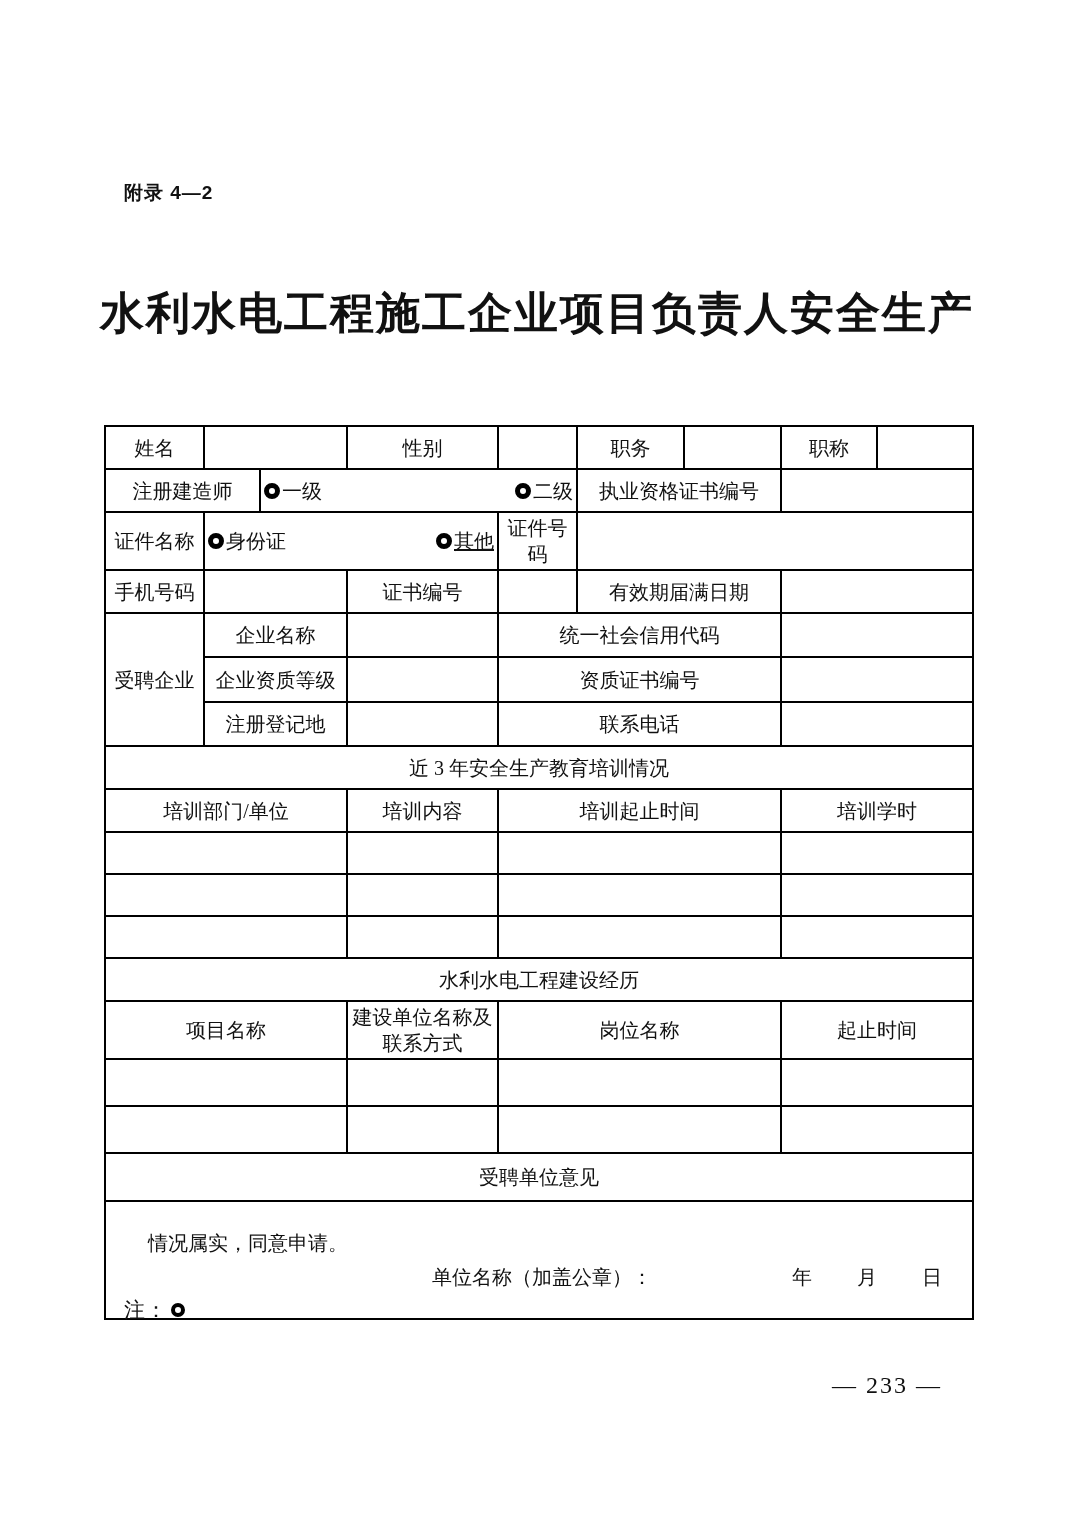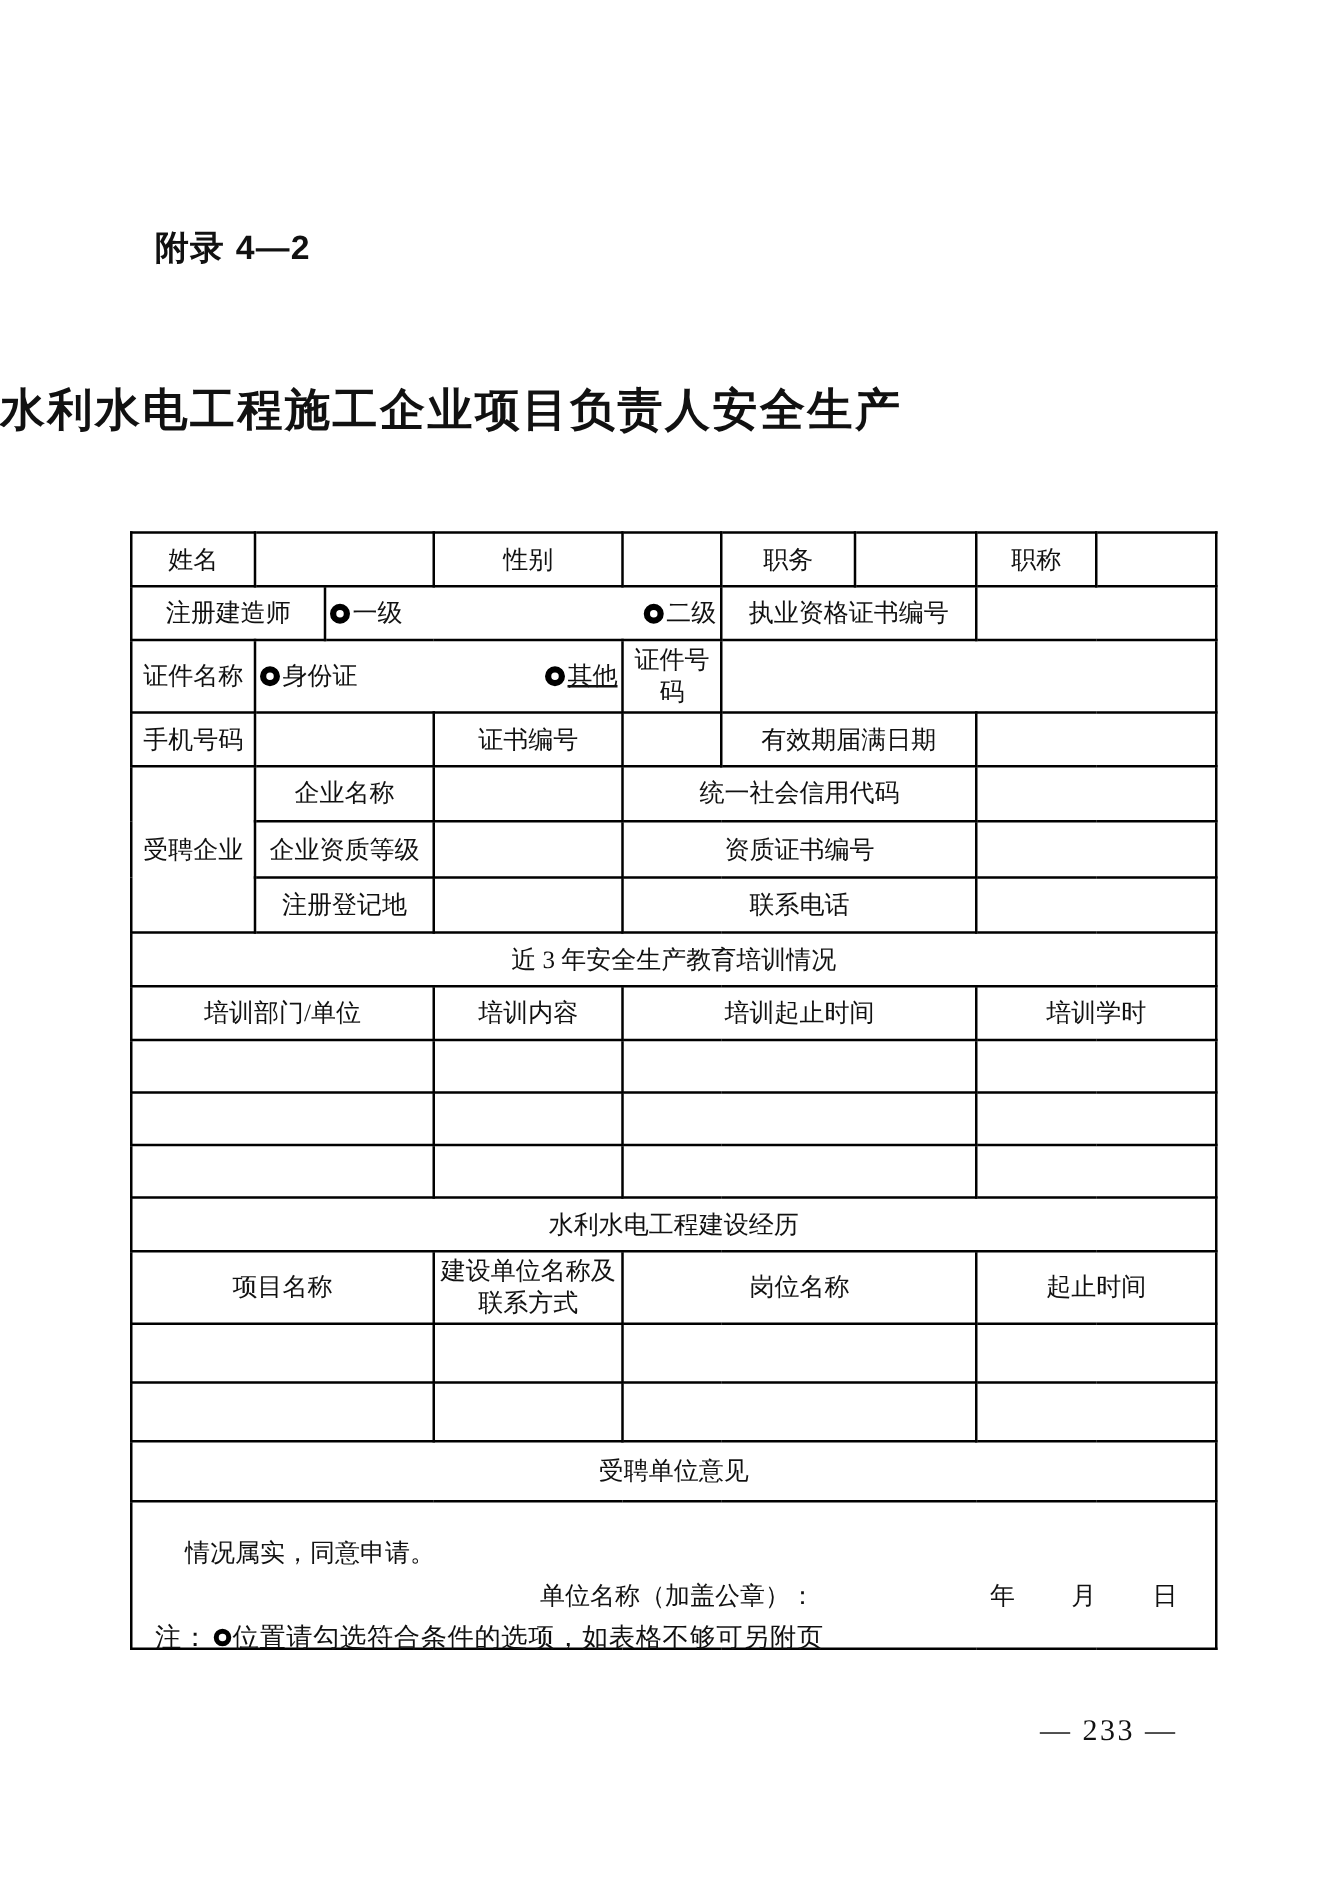--- a/index.html
+++ b/index.html
@@ -7,27 +7,27 @@
     position:relative;
     width:1074px;height:1520px;
     background:#fff;
     font-family:"Liberation Serif","DejaVu Serif",serif;
     color:#111;
     overflow:hidden;
   }
   .appendix{
     position:absolute;left:124px;top:180px;
     font-family:"Liberation Sans","DejaVu Sans",sans-serif;
-    font-size:27px;font-weight:bold;letter-spacing:1px;
+    font-size:19px;font-weight:bold;letter-spacing:1px;
   }
   .title{
     position:absolute;left:0;top:288px;width:100%;
-    text-align:left;
+    text-align:center;
     font-family:"Liberation Sans","DejaVu Sans",sans-serif;
-    font-size:36px;font-weight:bold;line-height:49px;letter-spacing:2px;margin-top:15px;
+    font-size:44px;font-weight:bold;line-height:49px;letter-spacing:2px;
   }
   table.form{
     position:absolute;left:104px;top:397px;
     width:868px;border-collapse:collapse;table-layout:fixed;margin-top:28px;
   }
   table.form td{
     border:2px solid #000;
     text-align:center;vertical-align:middle;
     font-size:20px;line-height:1.3;
     padding:2px 3px;
@@ -231,18 +231,17 @@
           </span>
         </div>
       </td>
     </tr>
   </tbody>
     </table>
 
   <div class="note">
     <span>注：</span>
     <span class="ring"></span>
-    <span>位置请勾选符合条件的选项，如表格不够可另附页</span>
   </div>
 
   <div class="pageno">— 233 —</div>
 
 </div>
 
 </body></html>

